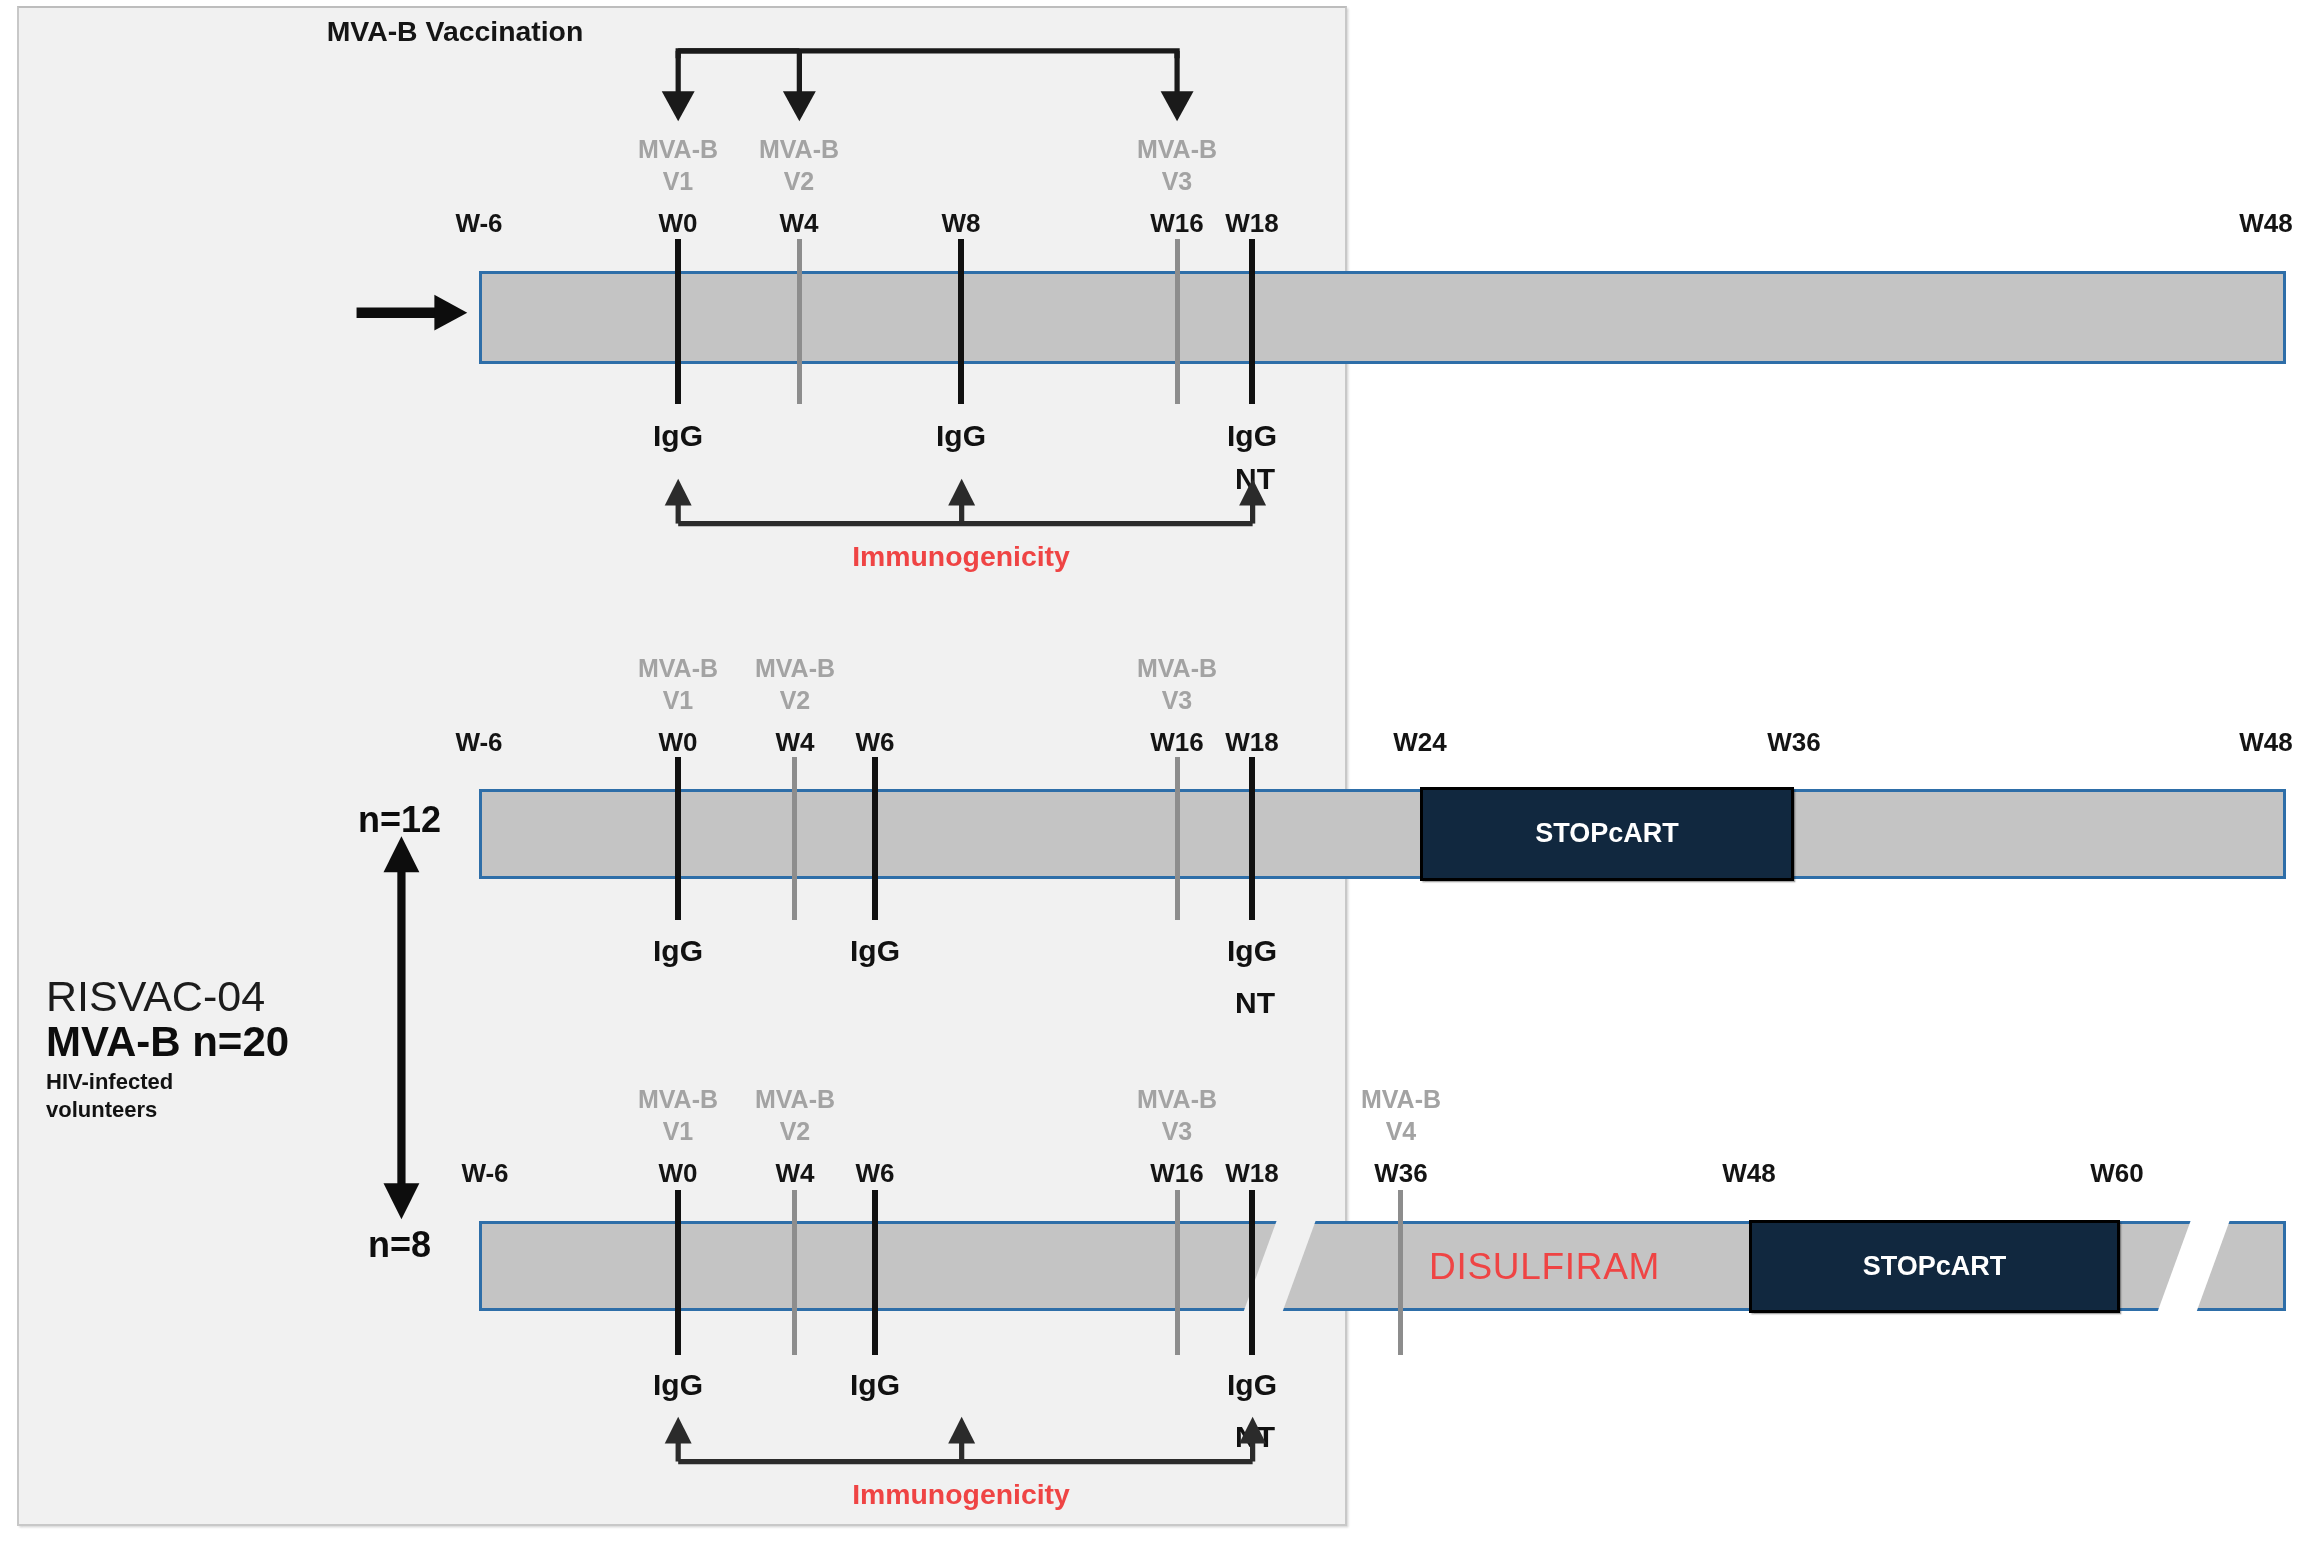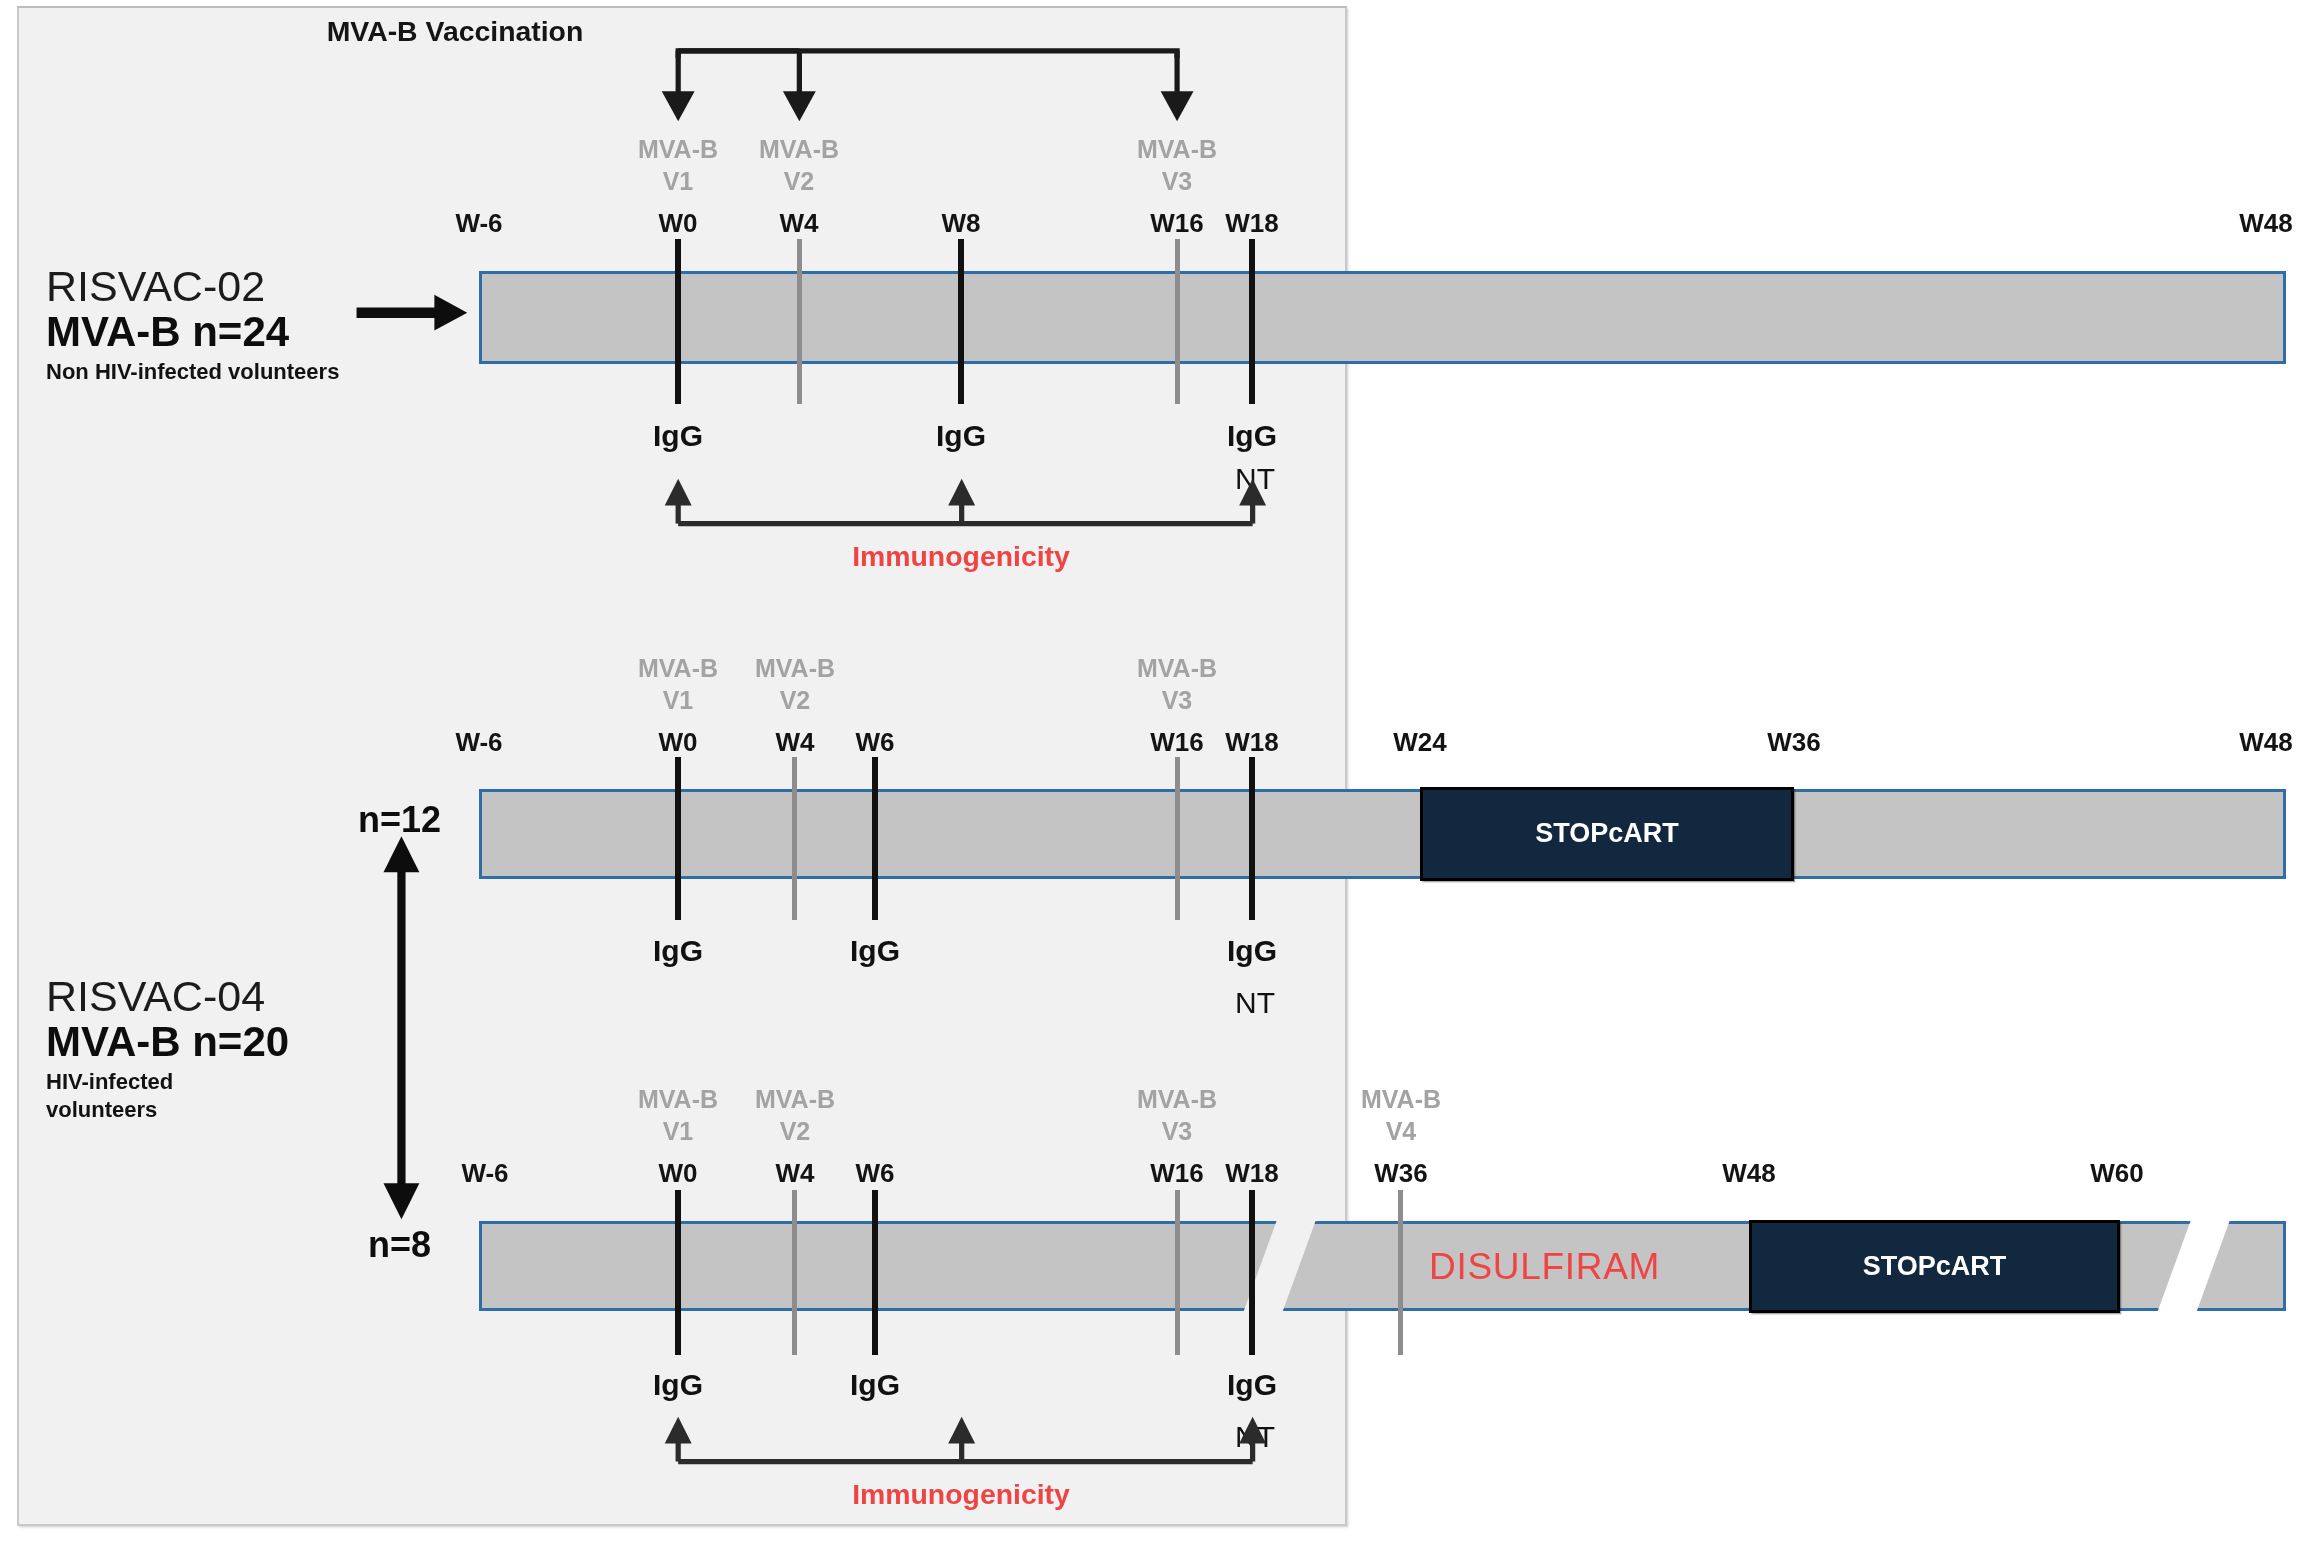--- a/index.html
+++ b/index.html
@@ -86,21 +86,21 @@
     font-size: 30px;
     font-weight: bold;
     color: #111111;
     white-space: nowrap;
     transform: translateX(-50%);
     z-index: 9;
   }
   .ntlbl {
     position: absolute;
     font-size: 30px;
-    font-weight: normal;
+    font-weight: bold;
     color: #111111;
     white-space: nowrap;
     transform: translateX(-50%);
     z-index: 9;
   }
 
   
   .grouplbl { position: absolute; }
   .grouplbl .l1 {
     font-size: 43px; color: #1c1c1c; letter-spacing: 0px;
@@ -165,25 +165,20 @@
 </style>
 </head>
 <body>
 
 <div id="stage">
 
   <div class="panel"></div>
 
   <div class="vactitle" style="left:455px; top:15px;">MVA-B Vaccination</div>
 
-  <div class="grouplbl" style="left:46px; top:263px;">
-    <div class="l1">RISVAC-02</div>
-    <div class="l2">MVA-B n=24</div>
-    <div class="l3">Non HIV-infected volunteers</div>
-  </div>
 
   <div class="bar" style="left:479px; top:271px; width:1807px; height:93px;"></div>
 
   <div class="wk" style="left:479px; top:208px;">W-6</div>
   <div class="wk" style="left:678px; top:208px;">W0</div>
   <div class="wk" style="left:799px; top:208px;">W4</div>
   <div class="wk" style="left:961px; top:208px;">W8</div>
   <div class="wk" style="left:1177px; top:208px;">W16</div>
   <div class="wk" style="left:1252px; top:208px;">W18</div>
   <div class="wk" style="left:2266px; top:208px;">W48</div>

